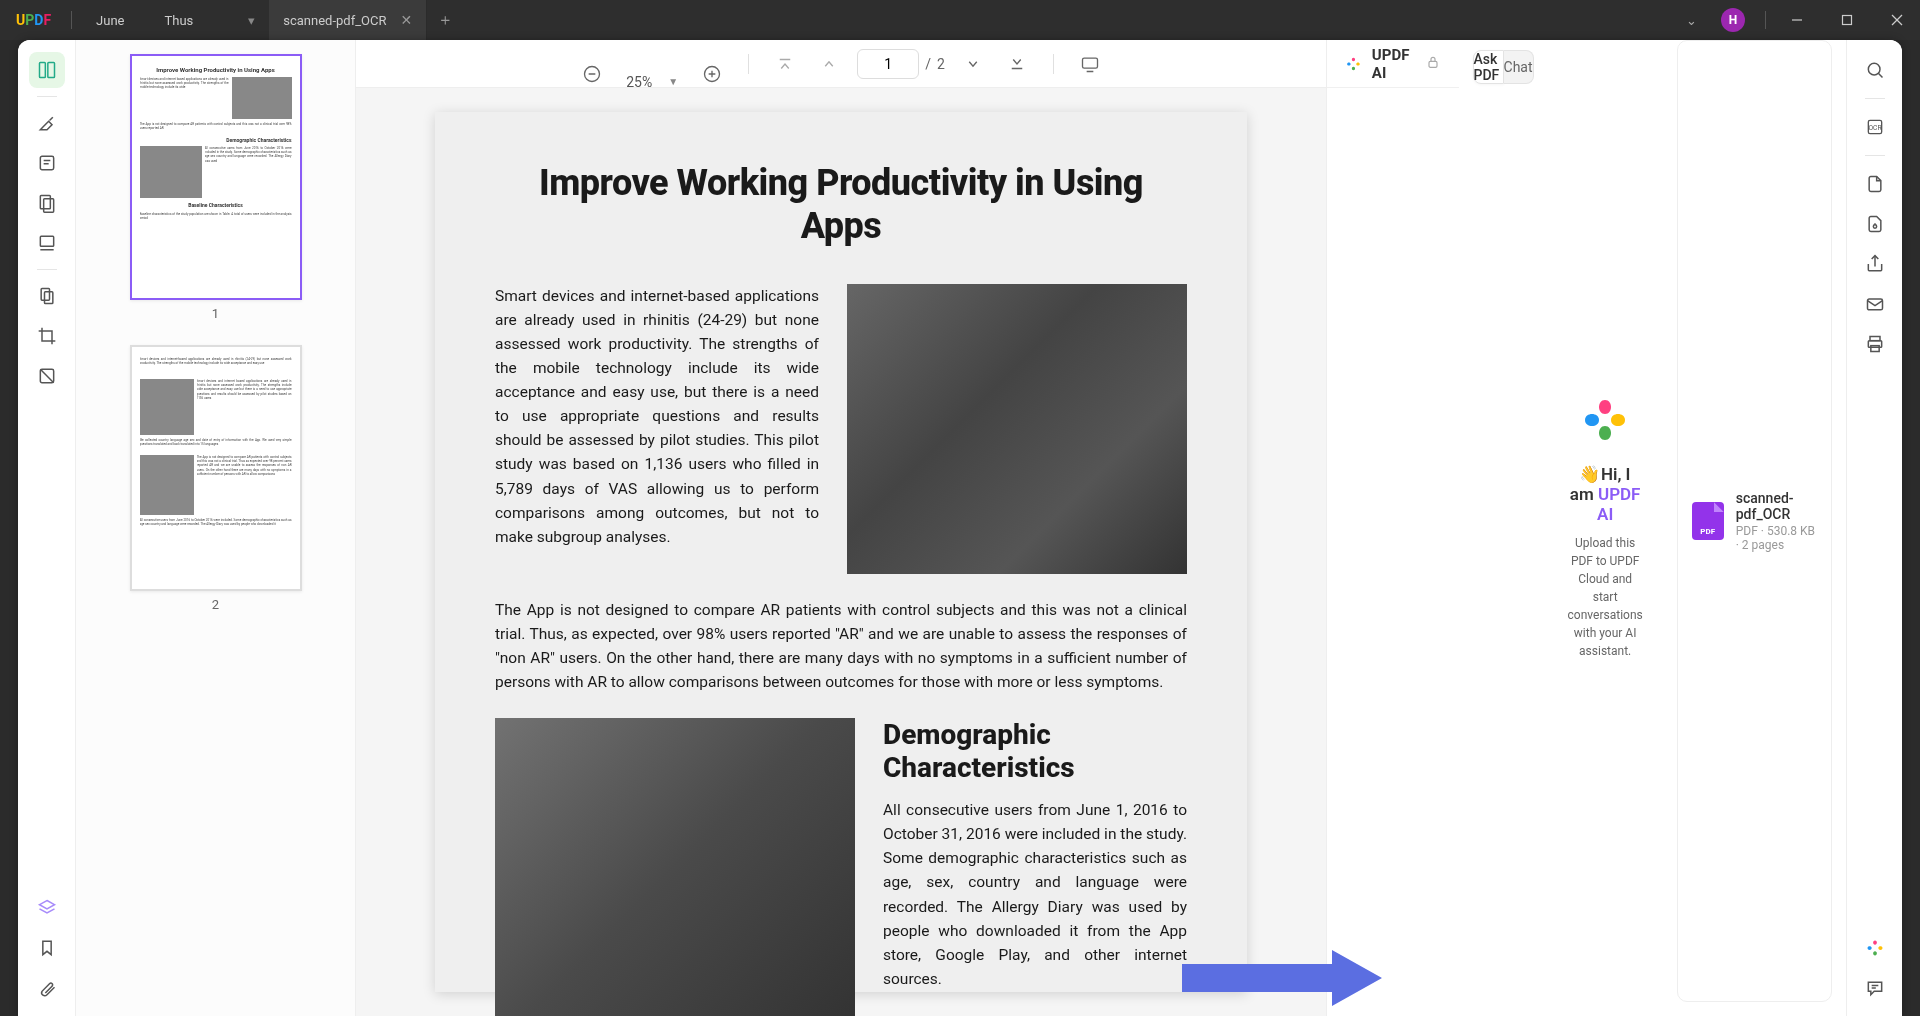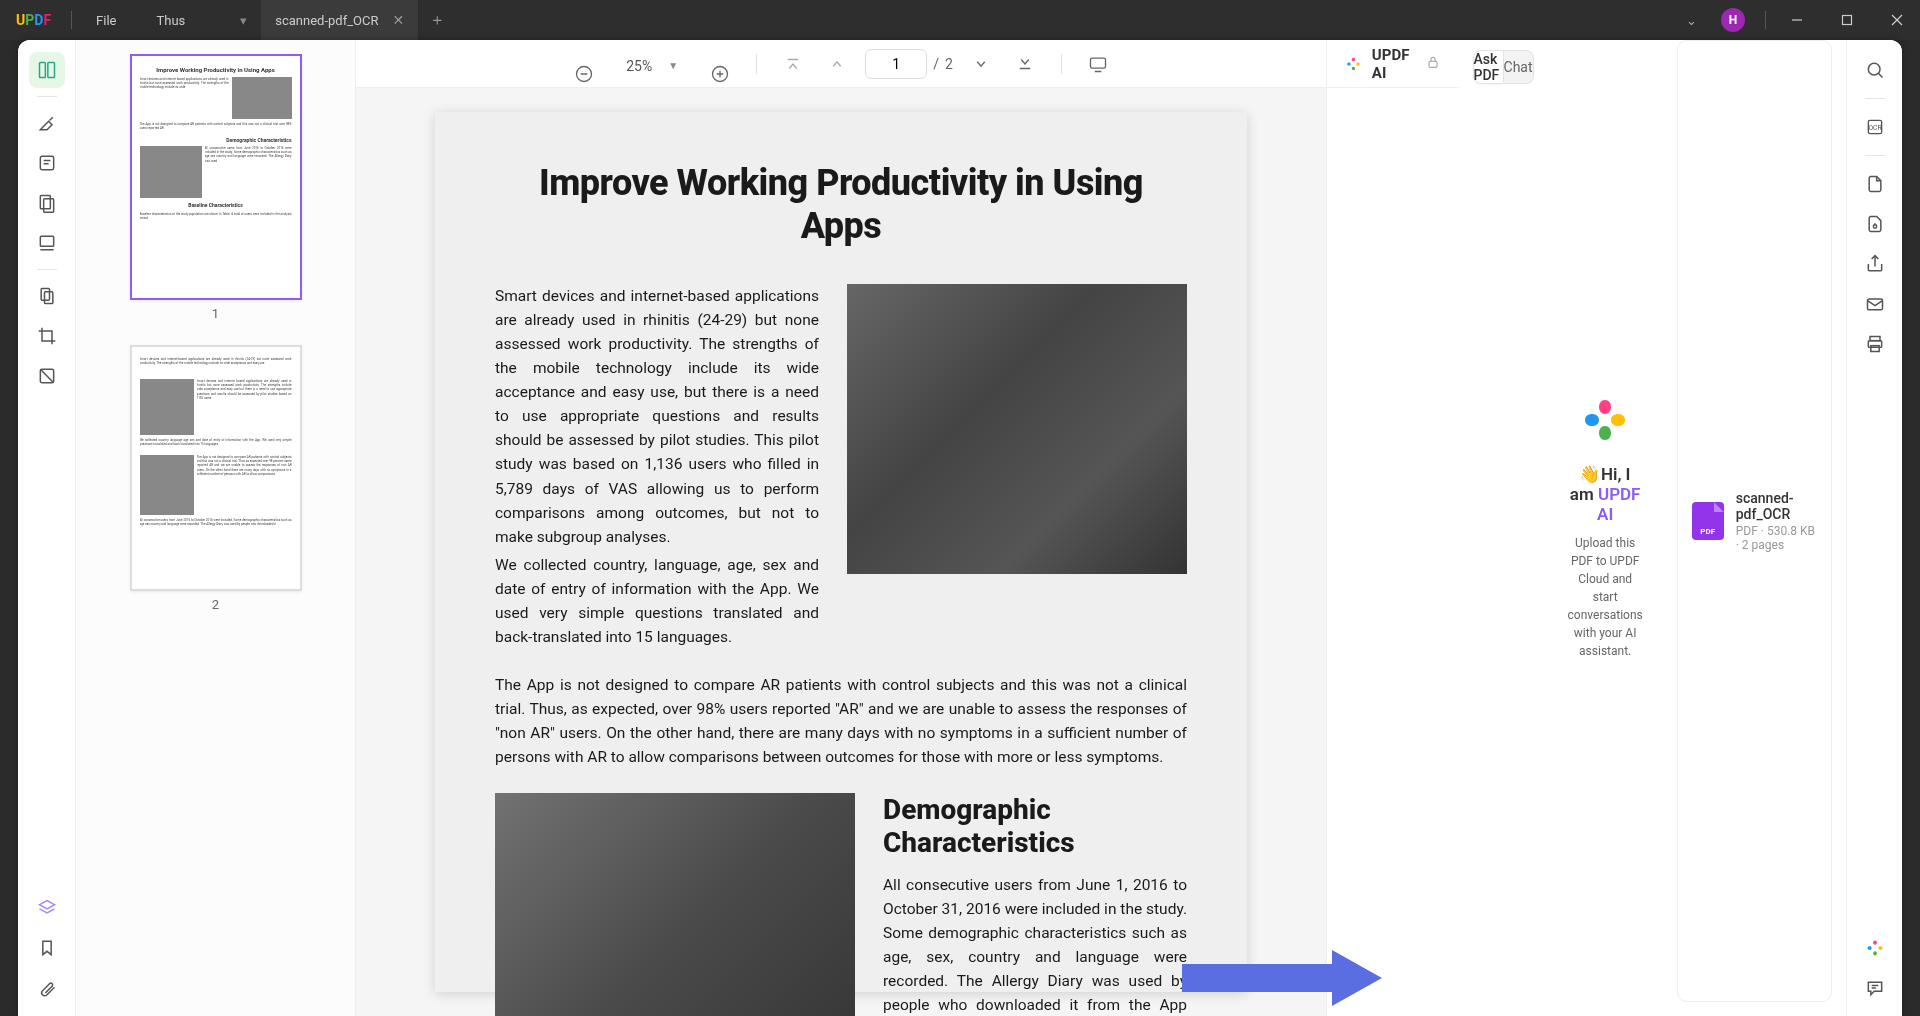--- a/index.html
+++ b/index.html
@@ -39,21 +39,21 @@
 .thumb-img.selected { border-color: #8b5cf6; }
 .thumb-label { text-align: center; font-size: 13px; color: #666; margin-top: 6px; margin-bottom: 18px; }
 .thumb-title { font-size: 6px; font-weight: bold; text-align: center; margin-bottom: 4px; }
 .thumb-row { display: flex; gap: 3px; margin-bottom: 3px; }
 .thumb-text { flex: 1; font-size: 3px; line-height: 1.4; color: #444; text-align: justify; overflow:hidden; }
 .thumb-pic { background: #888; }
 
 
 .doc-area { flex: 1; display: flex; flex-direction: column; background: #f5f5f5; min-width: 0; }
 .doc-toolbar { height: 48px; background: #fff; border-bottom: 1px solid #eee; display: flex; align-items: center; justify-content: center; gap: 12px; color: #555; }
-.zoom-group { display: flex; align-items: flex-start; gap: 18px; margin-top: 20px; }
+.zoom-group { display: flex; align-items: flex-end; gap: 10px; margin-top: 20px; }
 .zicon { cursor: pointer; width: 32px; height: 32px; display:flex; align-items:center; justify-content:center; border-radius:6px; }
 .zoom-val { display:flex; align-items:center; gap:16px; font-size:14px; padding: 0 8px; cursor:pointer; }
 .tb-sep { width: 1px; height: 20px; background: #e0e0e0; margin: 0 8px; }
 .page-input { width: 62px; height: 30px; border: 1px solid #ddd; border-radius: 6px; text-align: center; font-size: 14px; }
 .page-of { font-size: 14px; color: #666; display:flex; align-items:center; gap:6px; }
 
 .doc-scroll { flex: 1; overflow: auto; display: flex; justify-content: center; padding: 24px 0; }
 .page { width: 812px; background: #efefef; box-shadow: 0 2px 12px rgba(0,0,0,0.15); padding: 50px 60px; color: #1a1a1a; }
 .page h1 { font-size: 36px; font-weight: 800; text-align: center; line-height: 1.2; margin-bottom: 36px; letter-spacing: -0.5px; }
 .page .row1 { display: flex; gap: 28px; margin-bottom: 24px; }
@@ -100,21 +100,21 @@
 .rt-spacer { flex:1; }
 
 .updf-flower { display:inline-block; }
 </style>
 </head>
 <body>
 
 <div class="titlebar">
   <div class="logo"><span class="u">U</span><span class="p">P</span><span class="d">D</span><span class="f">F</span></div>
   <div class="titlebar-sep"></div>
-  <div class="menu-item">File</div>
+  <div class="menu-item">June</div>
   <div class="menu-item">Thus</div>
   <div class="tab-area">
     <div class="tab-dropdown">▾</div>
     <div class="tab">
       <span>scanned-pdf_OCR</span>
       <span class="tab-close">✕</span>
     </div>
     <div class="tab-add">＋</div>
   </div>
   <div class="titlebar-right">
@@ -308,21 +308,20 @@
         </div>
     </div>
 
     <div class="doc-scroll">
       <div class="page">
         <h1>Improve Working Productivity in Using Apps</h1>
         <div class="row1">
           <div class="col-text">
             <div>Smart devices and internet-based applications are already used in rhinitis (24-29) but none assessed work productivity. The strengths of the mobile technology include its wide acceptance and easy use, but there is a need to use appropriate questions and results should be assessed by pilot studies. This pilot study was based on 1,136 users who filled in 5,789 days of VAS allowing us to perform comparisons among outcomes, but not to make subgroup analyses.</div>
             <div style="height:4px;"></div>
-            <div>We collected country, language, age, sex and date of entry of information with the App. We used very simple questions translated and back-translated into 15 languages.</div>
           </div>
           <div class="col-img"></div>
         </div>
         <div class="para">The App is not designed to compare AR patients with control subjects and this was not a clinical trial. Thus, as expected, over 98% users reported "AR" and we are unable to assess the responses of "non AR" users. On the other hand, there are many days with no symptoms in a sufficient number of persons with AR to allow comparisons between outcomes for those with more or less symptoms.</div>
         <div class="row2">
           <div class="col-img2"></div>
           <div class="col-right">
             <h2>Demographic Characteristics</h2>
             <div class="demo-text">All consecutive users from June 1, 2016 to October 31, 2016 were included in the study. Some demographic characteristics such as age, sex, country and language were recorded. The Allergy Diary was used by people who downloaded it from the App store, Google Play, and other internet sources.</div>
 

